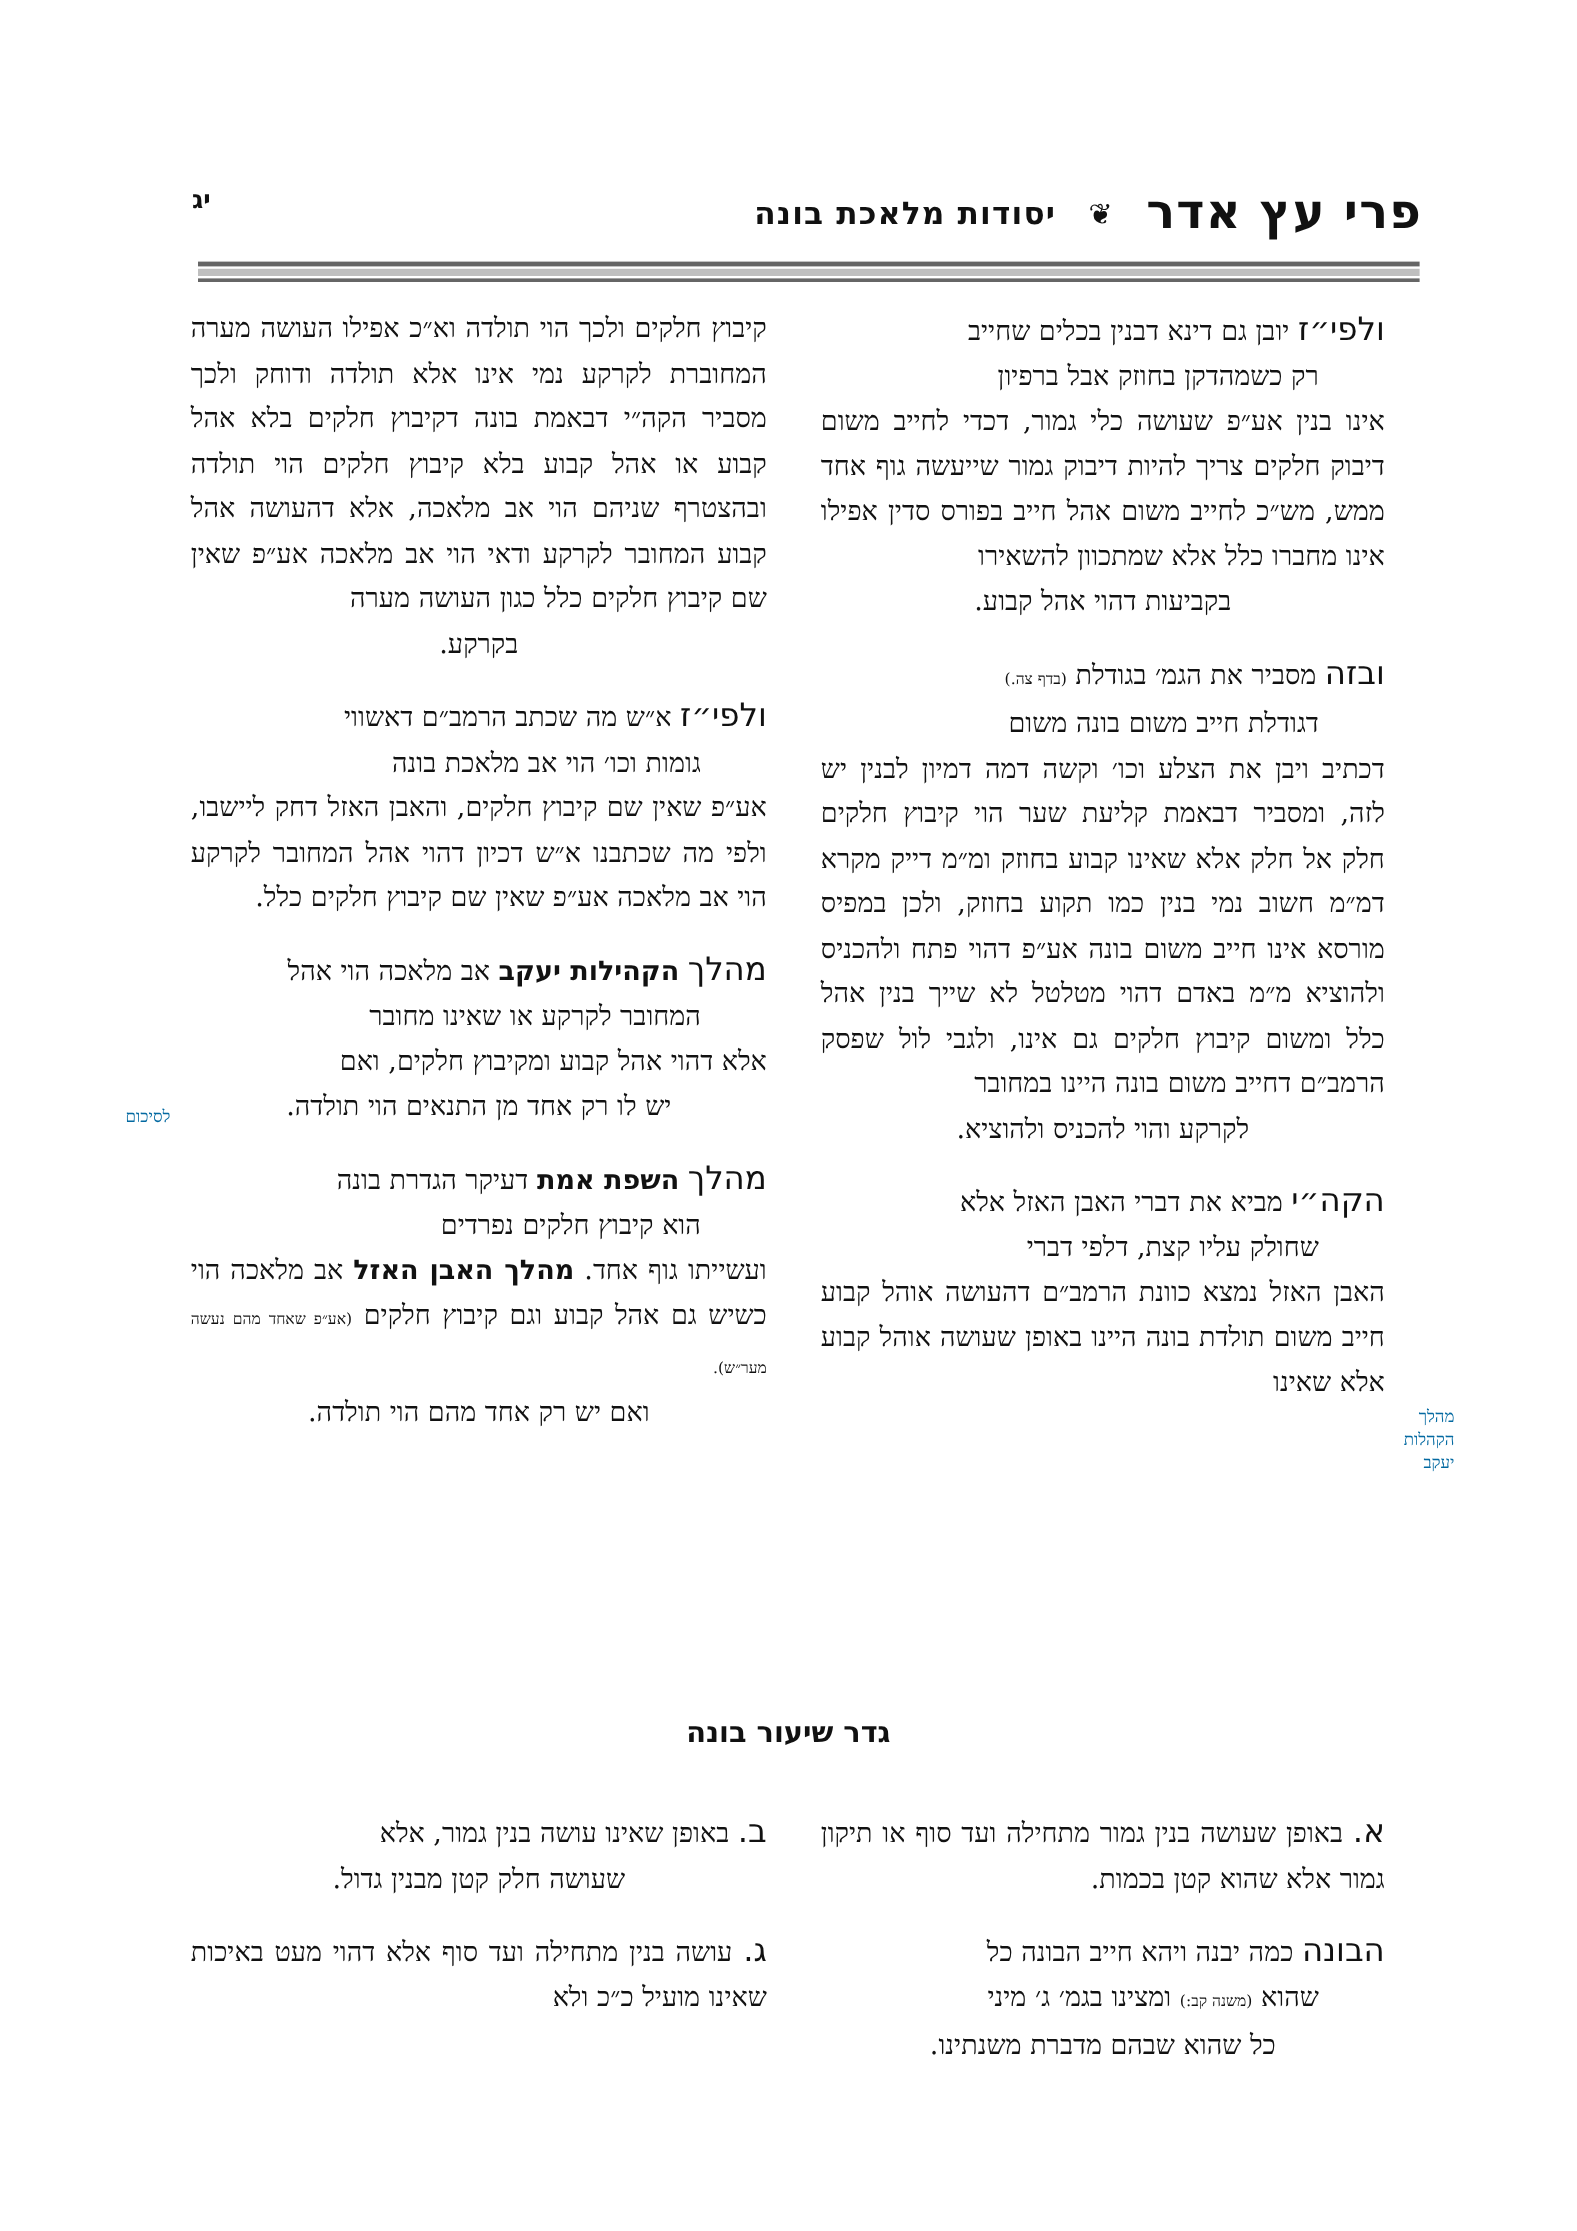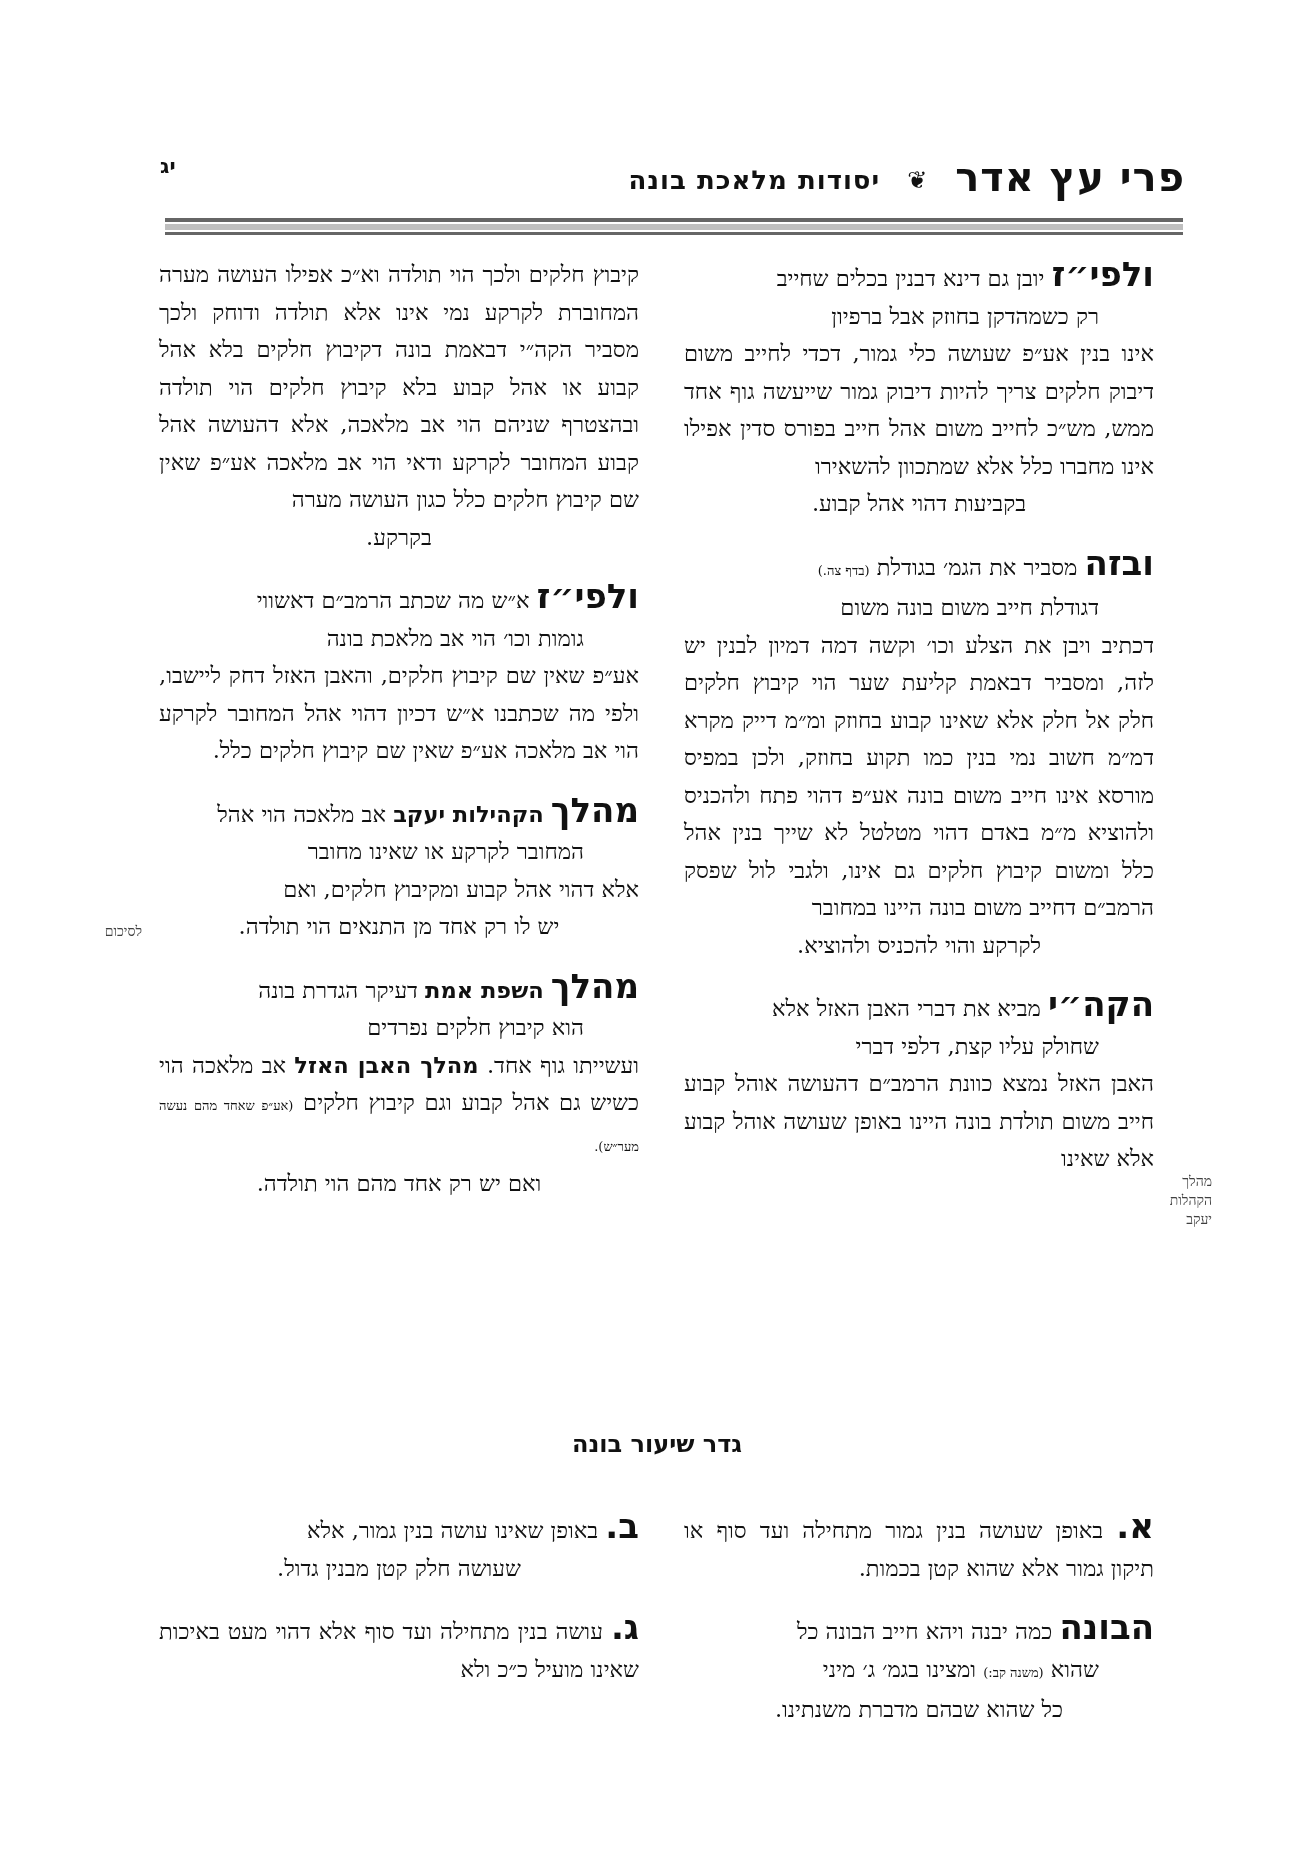--- a/index.html
+++ b/index.html
@@ -21,27 +21,27 @@
   .rule3 { top: 232px; height: 3px; background: #666; }
 
   
   .col { position: absolute; direction: rtl; text-align: justify; font-size: 22.5px; line-height: 37.5px; }
   .col-right { right: 160px; width: 470px; top: 256px; }
   .col-left { right: 675px; width: 480px; top: 256px; }
   .col-right-b { right: 160px; width: 470px; top: 1508px; }
   .col-left-b { right: 675px; width: 480px; top: 1508px; margin-left: 39px; }
 
   .para { margin: 0 0 22px 0; }
-  .para .lead { font-weight: bold; font-size: 34px; font-family: "DejaVu Sans", "Liberation Sans", sans-serif; }
+  .para .lead { font-weight: normal; font-size: 27px; font-family: "DejaVu Sans", "Liberation Sans", sans-serif; }
   .para .bold { font-weight: bold; font-family: "DejaVu Sans", "Liberation Sans", sans-serif; }
   .para .small { font-size: 13px; }
   .para .indent { display: block; padding-right: 55px; }
   .para .center { display: block; text-align: center; }
 
-  .margin-note { position: absolute; direction: rtl; font-size: 14px; line-height: 19px; color: #404040; text-align: right; }
+  .margin-note { position: absolute; direction: rtl; font-size: 14px; line-height: 19px; color: #0369a1; text-align: right; }
 
   .section-title { position: absolute; top: 1430px; left: 0; width: 1314px; text-align: center; direction: rtl;
                    font-weight: bold; font-size: 24px; font-family: "DejaVu Sans", "Liberation Sans", sans-serif; }
 </style>
 </head>
 <body>
 
 <div class="page">
 
   <div class="hdr">

